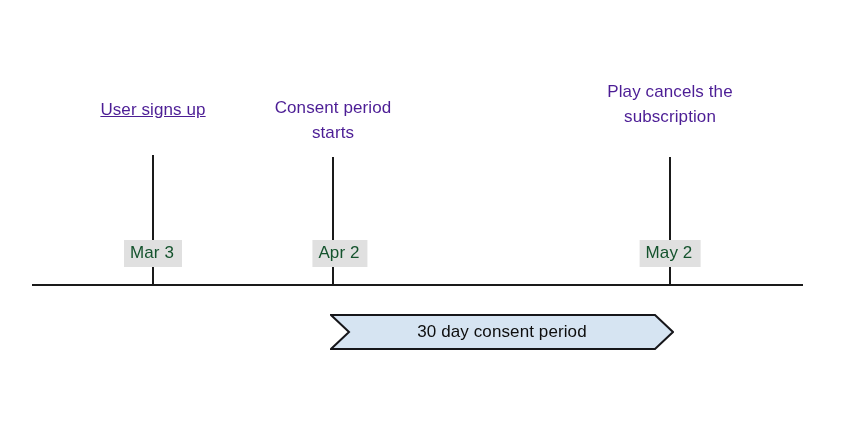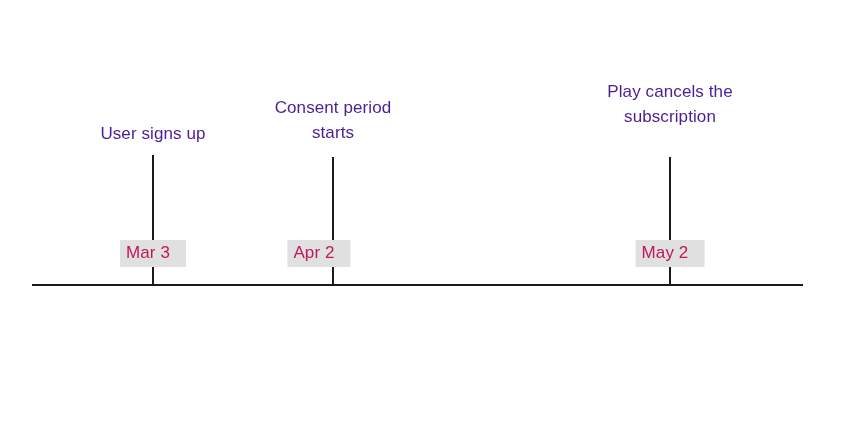--- a/index.html
+++ b/index.html
@@ -42,23 +42,23 @@
     white-space: pre-line;
     transform: translateX(-50%);
     letter-spacing: 0.1px;
   }
 
   
   .date-chip {
     position: absolute;
     font-size: 17px;
     line-height: 24px;
-    color: #be185d;
+    color: #14532d;
     background: #e0e0e0;
-    padding: 1px 16px 2px 6px;
+    padding: 1px 8px 2px 6px;
     transform: translateX(-50%);
     white-space: nowrap;
     letter-spacing: 0.1px;
   }
 
   
   .ribbon {
     position: absolute;
   }
   .ribbon svg {
@@ -79,28 +79,34 @@
     pointer-events: none;
   }
 </style>
 </head>
 <body>
 
 <div id="canvas">
 
   <div class="axis-line" style="left:32px; top:284px; width:771px;"></div>
 
-  <div class="event-caption" style="left:153px; top:121px; width:240px;">User signs up</div>
+  <div class="event-caption" style="left:153px; top:97px; width:240px;text-decoration:underline;">User signs up</div>
   <div class="event-stem" style="left:152px; top:155px; height:129px;"></div>
   <div class="date-chip" style="left:153px; top:240px;">Mar 3</div>
 
   <div class="event-caption" style="left:333px; top:95px; width:240px;">Consent period
 starts</div>
   <div class="event-stem" style="left:332px; top:157px; height:127px;"></div>
-  <div class="date-chip" style="left:319px; top:240px;">Apr 2</div>
+  <div class="date-chip" style="left:340px; top:240px;">Apr 2</div>
 
   <div class="event-caption" style="left:670px; top:79px; width:260px;">Play cancels the
 subscription</div>
   <div class="event-stem" style="left:669px; top:157px; height:127px;"></div>
   <div class="date-chip" style="left:670px; top:240px;">May 2</div>
 
+  <div class="ribbon" style="left:330px; top:314px; width:344px; height:36px;">
+    <svg width="344" height="36" viewBox="0 0 344 36">
+      <polygon points="1,1 325,1 343,18 325,35 1,35 19,18" fill="#d6e4f2" stroke="#16161a" stroke-width="2" stroke-linejoin="miter"></polygon>
+    </svg>
+    <div class="ribbon-label">30 day consent period</div>
+  </div>
 
 </div>
 
 </body></html>

